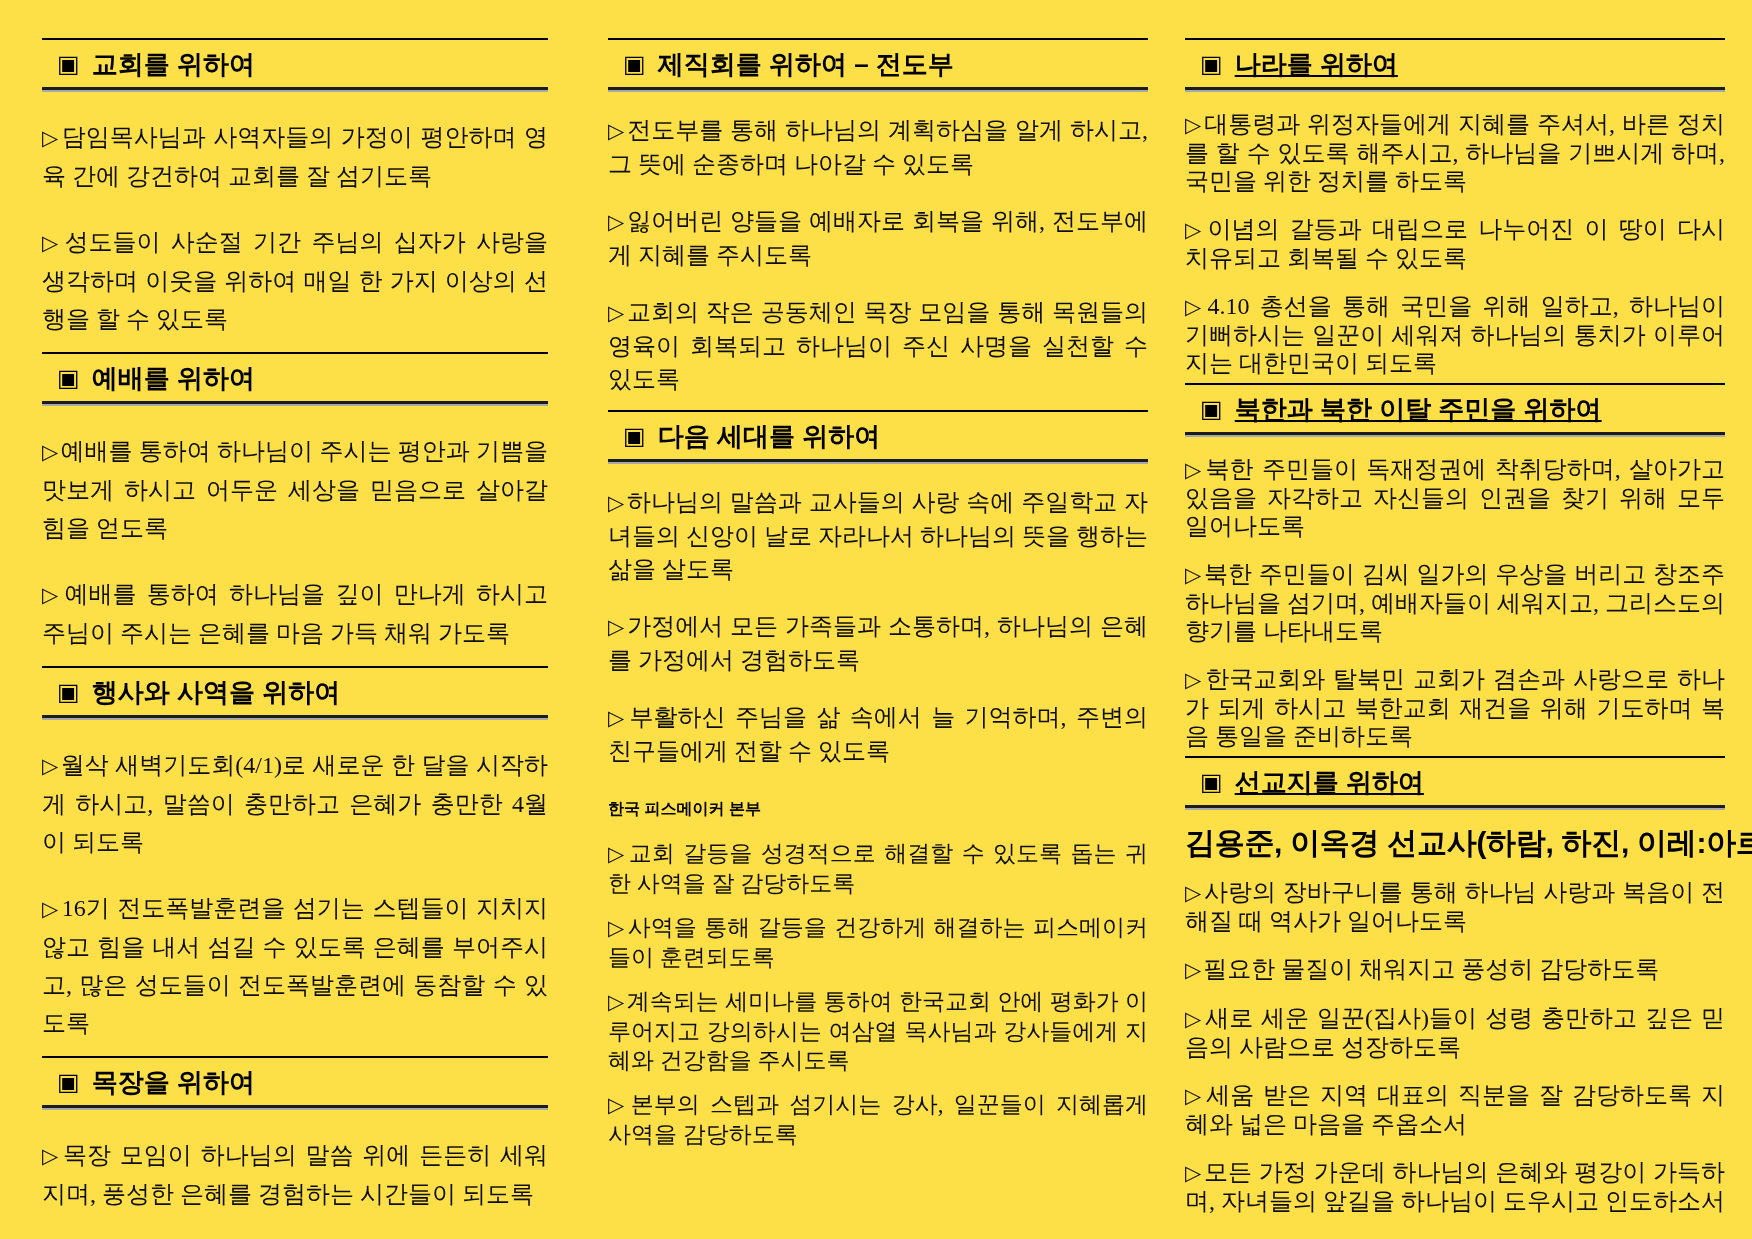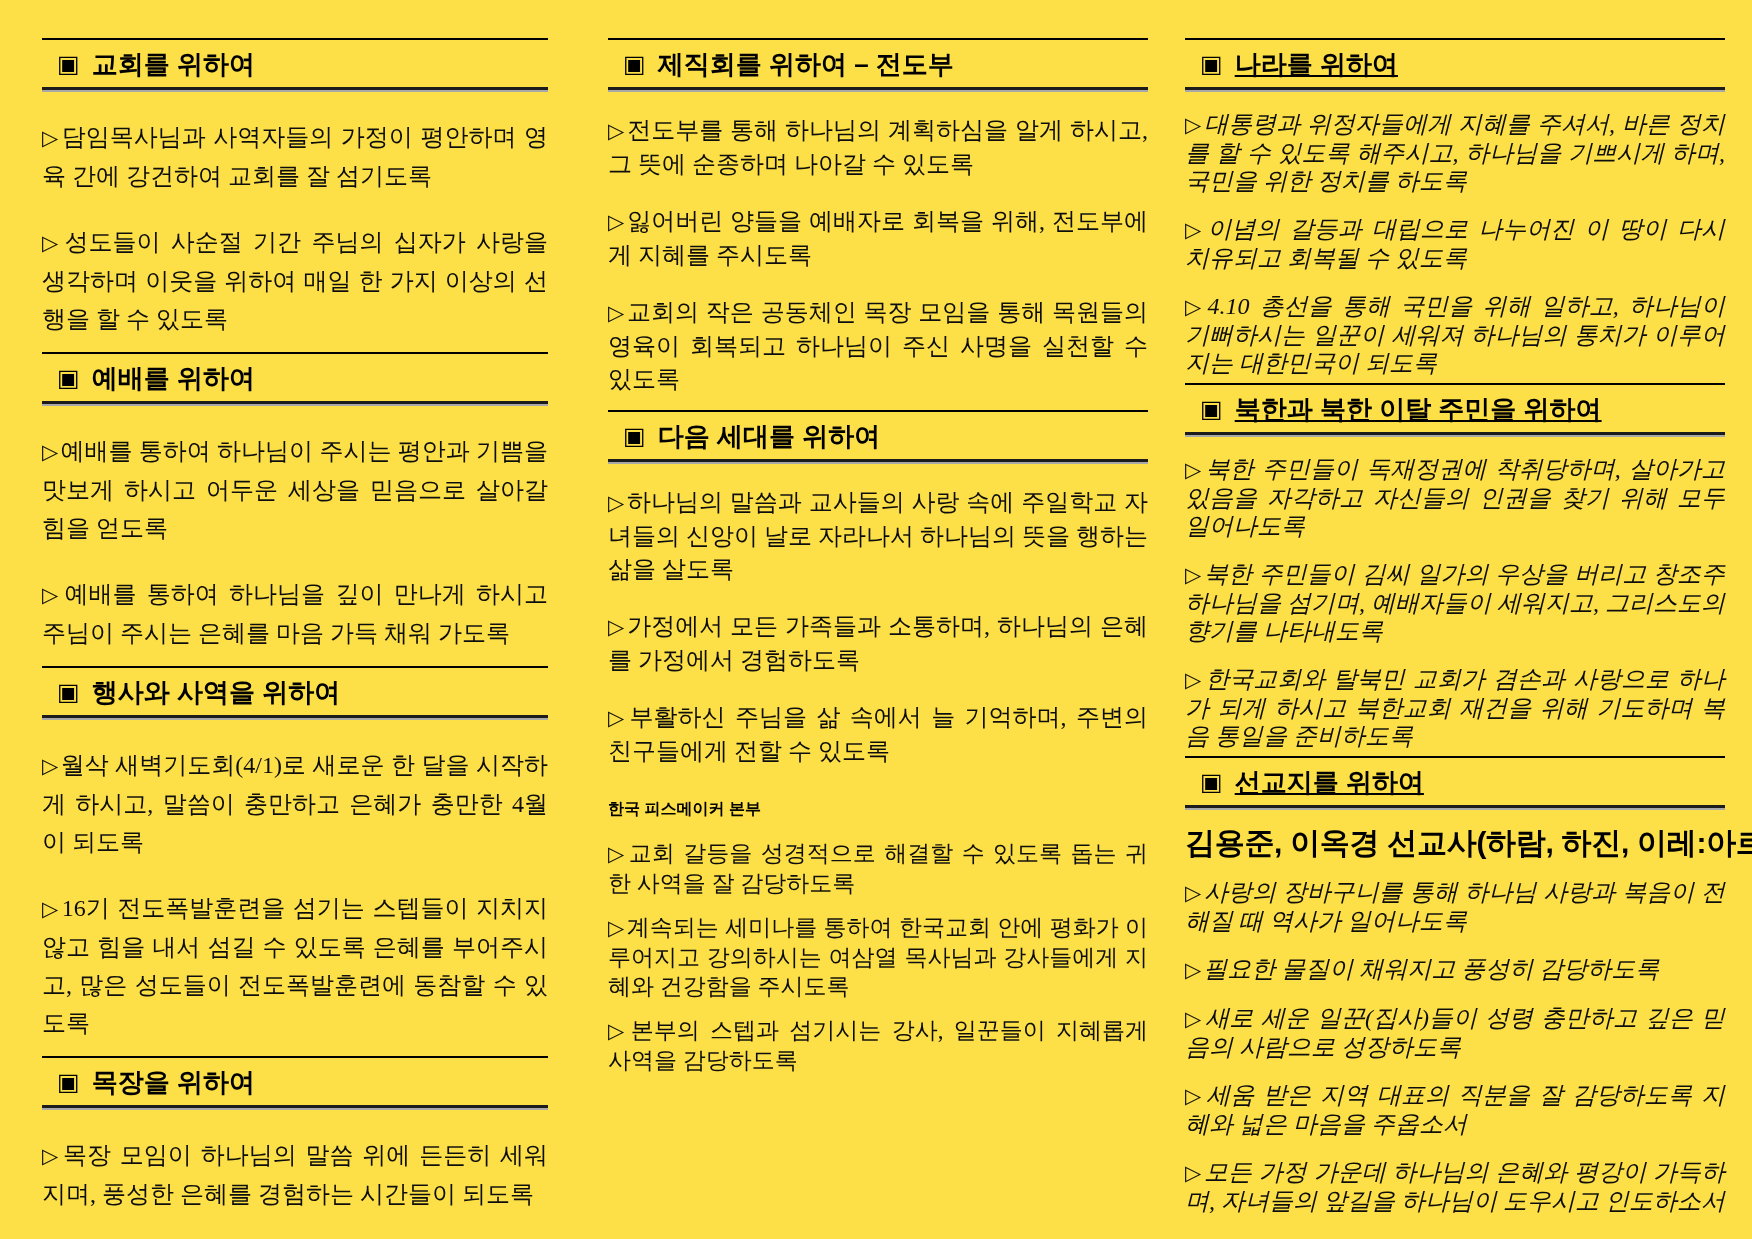--- a/index.html
+++ b/index.html
@@ -31,21 +31,21 @@
 
   .sq{display:inline-block;margin-right:12px;font-family:"DejaVu Sans",sans-serif;font-size:24px;vertical-align:1px;}
   .tri{font-family:"DejaVu Sans",sans-serif;font-size:21px;margin-right:2px;}
 
   .it{
     margin:28px 0 0;
     font-size:24px;line-height:38px;
     text-align:justify;text-align-last:left;
   }
   .c2 .it{line-height:33px;margin-top:24px;}
-  .c3 .it{line-height:28px;margin-top:20px;font-style:italic;}
+  .c3 .it{line-height:28px;margin-top:20px;}
   .sec.tight .it{font-size:23px;line-height:29px;margin-top:15px;}
 
   .subhead{
     margin:26px 0 0;
     font-family:"Liberation Sans","DejaVu Sans",sans-serif;
     font-weight:bold;font-size:16px;line-height:30px;
     white-space:nowrap;color:#000;
   }
   .c3 .subhead{margin-top:20px;font-size:30px;letter-spacing:-0.3px;}
 </style>
@@ -94,20 +94,21 @@
     <section class="sec">
       <h2 class="sec-h"><span class="sq">▣</span><span>다음 세대를 위하여</span></h2>
       <p class="it"><span class="tri">▷</span><span>하나님의 말씀과 교사들의 사랑 속에 주일학교 자녀들의 신앙이 날로 자라나서 하나님의 뜻을 행하는 삶을 살도록</span></p>
       <p class="it"><span class="tri">▷</span><span>가정에서 모든 가족들과 소통하며, 하나님의 은혜를 가정에서 경험하도록</span></p>
       <p class="it"><span class="tri">▷</span><span>부활하신 주님을 삶 속에서 늘 기억하며, 주변의 친구들에게 전할 수 있도록</span></p>
     </section>
 
     <section class="sec tight">
       <h3 class="subhead">한국 피스메이커 본부</h3>
       <p class="it"><span class="tri">▷</span><span>교회 갈등을 성경적으로 해결할 수 있도록 돕는 귀한 사역을 잘 감당하도록</span></p>
+      <p class="it"><span class="tri">▷</span><span>사역을 통해 갈등을 건강하게 해결하는 피스메이커들이 훈련되도록</span></p>
       <p class="it"><span class="tri">▷</span><span>계속되는 세미나를 통하여 한국교회 안에 평화가 이루어지고 강의하시는 여삼열 목사님과 강사들에게 지혜와 건강함을 주시도록</span></p>
       <p class="it"><span class="tri">▷</span><span>본부의 스텝과 섬기시는 강사, 일꾼들이 지혜롭게 사역을 감당하도록</span></p>
     </section>
 
   </div>
 
   <div class="col c3">
 
     <section class="sec">
       <h2 class="sec-h"><span class="sq">▣</span><span>나라를 위하여</span></h2>

